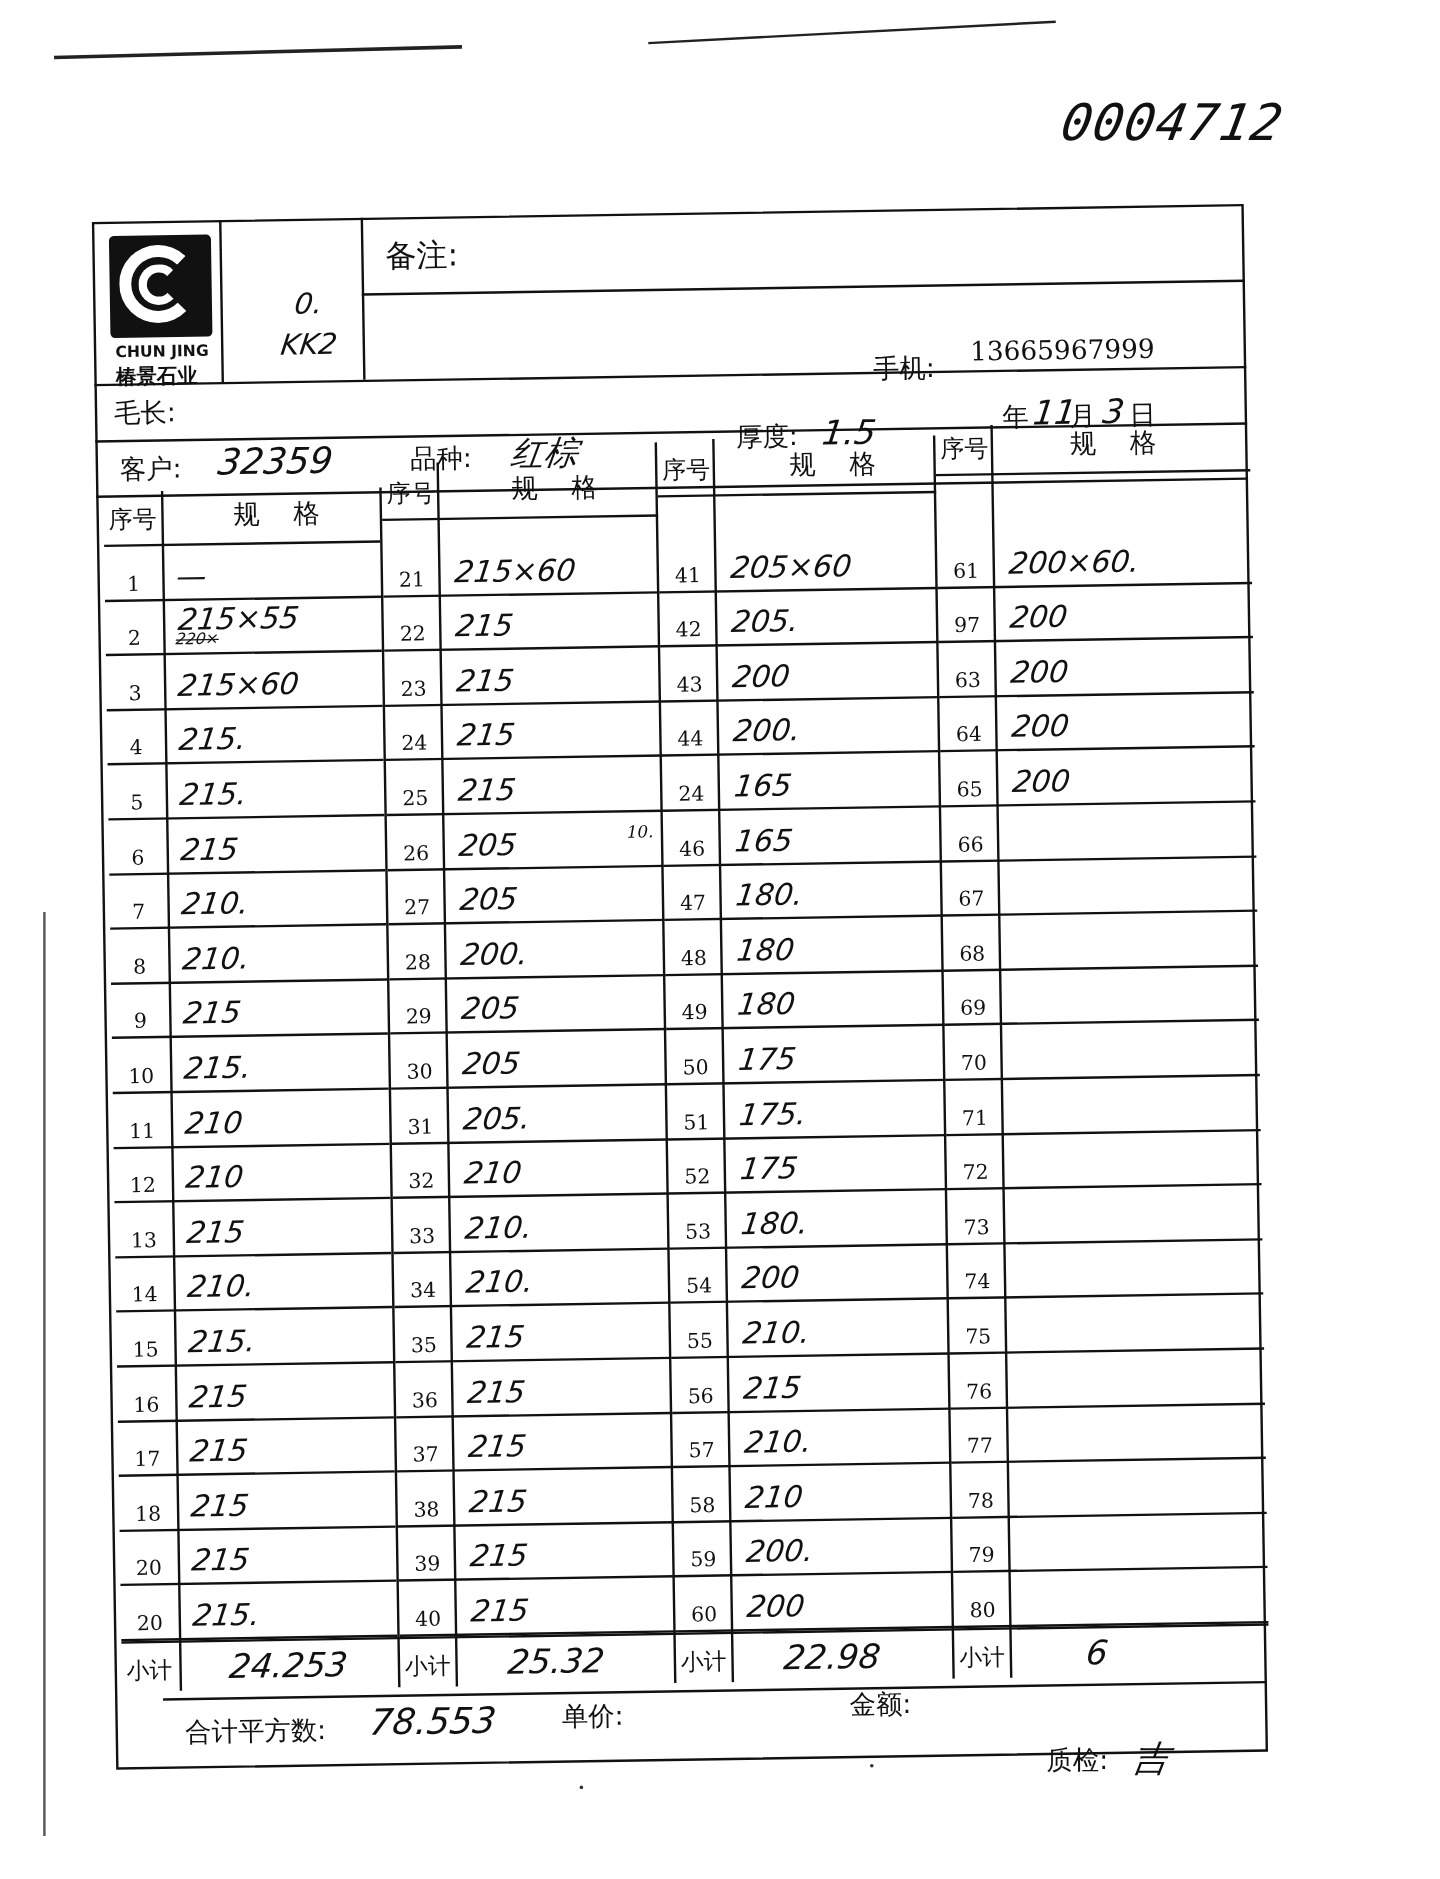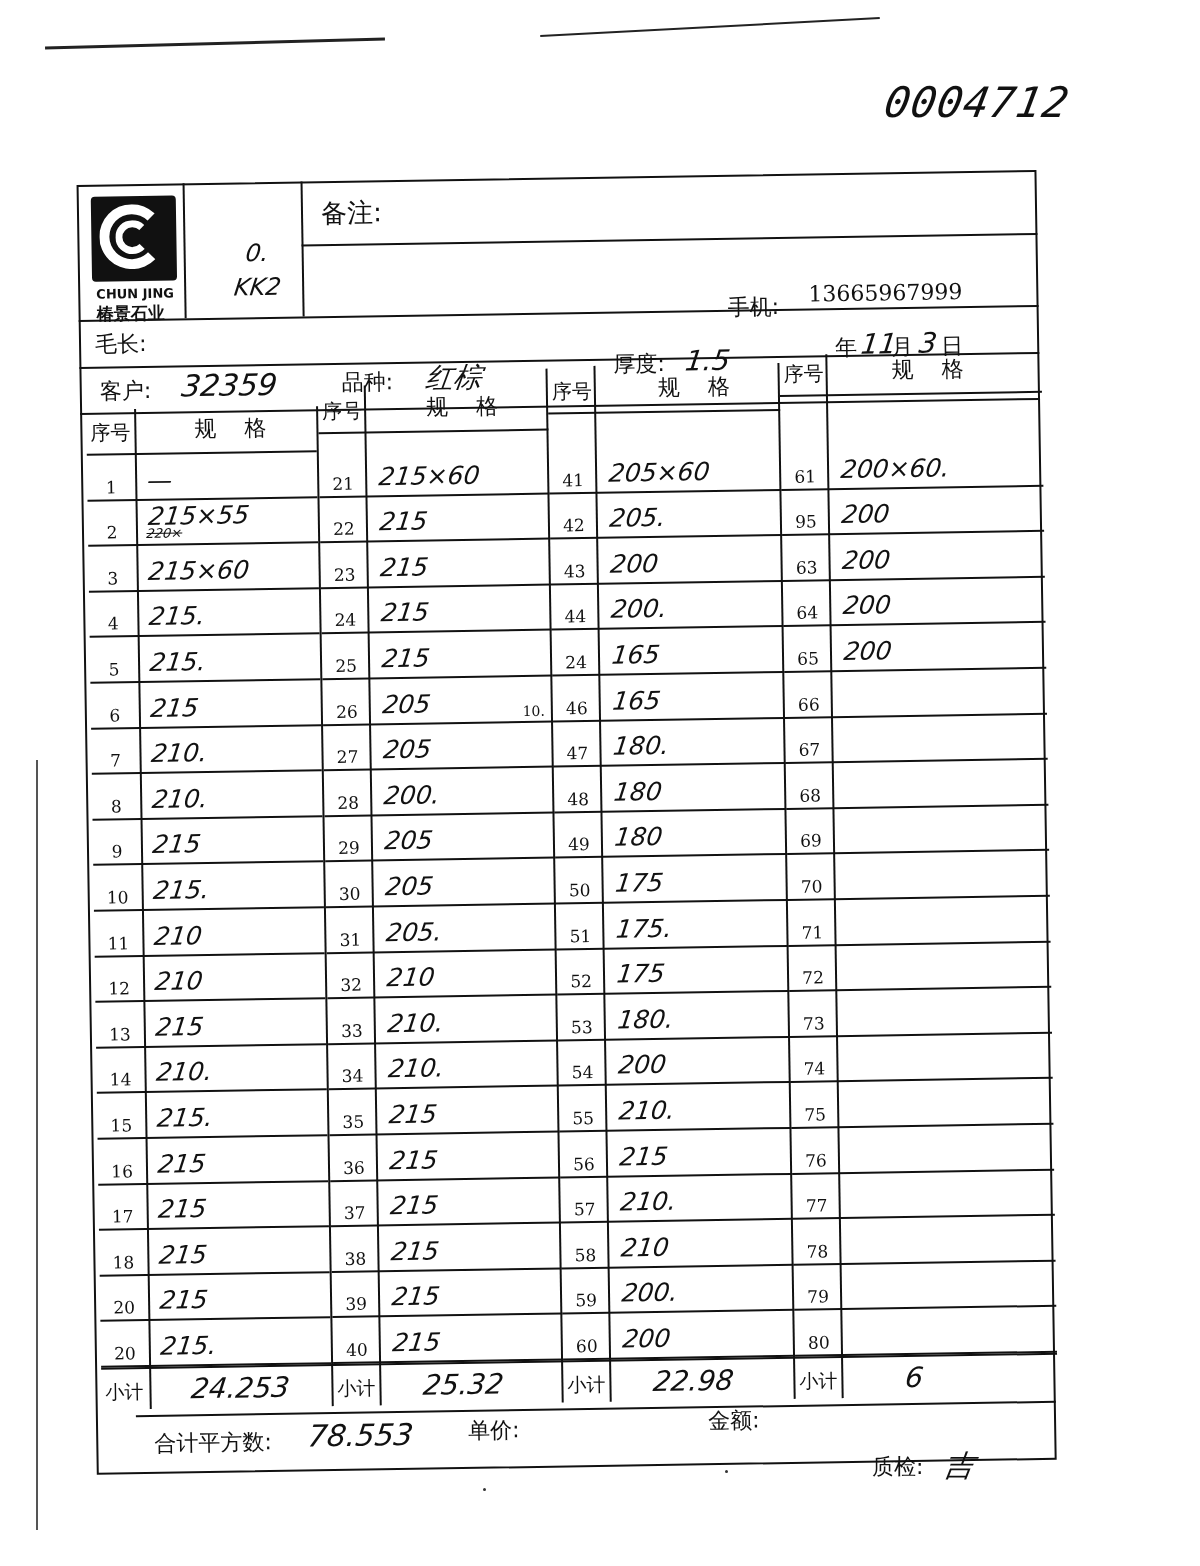--- a/index.html
+++ b/index.html
@@ -211,21 +211,21 @@
             <span class="no">24</span>
             <span class="spec">215</span>
           </div>
           <div class="row" style="top: 182.4px; left: 0px; width: 100%;">
             <span class="no">25</span>
             <span class="spec">215</span>
           </div>
           <div class="row" style="top: 228px; left: 0px; width: 100%;">
             <span class="no">26</span>
             <span class="spec">205</span>
-            <span style="position: absolute; right: 8px; bottom: 2px; font-size: 14px; ">10.</span>
+            <span style="position: absolute; right: 8px; bottom: 19px; font-size: 14px; font-style: italic;">10.</span>
           </div>
           <div class="row" style="top: 273.6px; left: 0px; width: 100%;">
             <span class="no">27</span>
             <span class="spec">205</span>
           </div>
           <div class="row" style="top: 319.2px; left: 0px; width: 100%;">
             <span class="no">28</span>
             <span class="spec">200.</span>
           </div>
           <div class="row" style="top: 364.8px; left: 0px; width: 100%;">
@@ -381,21 +381,21 @@
       <div class="hdr-no" style="left:4px;top:-18px;">序号</div>
       <div class="hdr-spec" style="left:112px;top:-22px;">规格</div>
       <div class="vline" style="left:46px;top:-24px;height:1044px;"></div>
       <div class="hline" style="left:0;top:16px;width:262px;"></div>
       <div id="b3" style="position:absolute;left:0;top:66px;width:262px;">
           <div class="row" style="top: 0px; left: 0px; width: 100%;">
             <span class="no">61</span>
             <span class="spec">200×60.</span>
           </div>
           <div class="row" style="top: 45.6px; left: 0px; width: 100%;">
-            <span class="no">95</span>
+            <span class="no">97</span>
             <span class="spec">200</span>
           </div>
           <div class="row" style="top: 91.2px; left: 0px; width: 100%;">
             <span class="no">63</span>
             <span class="spec">200</span>
           </div>
           <div class="row" style="top: 136.8px; left: 0px; width: 100%;">
             <span class="no">64</span>
             <span class="spec">200</span>
           </div>

